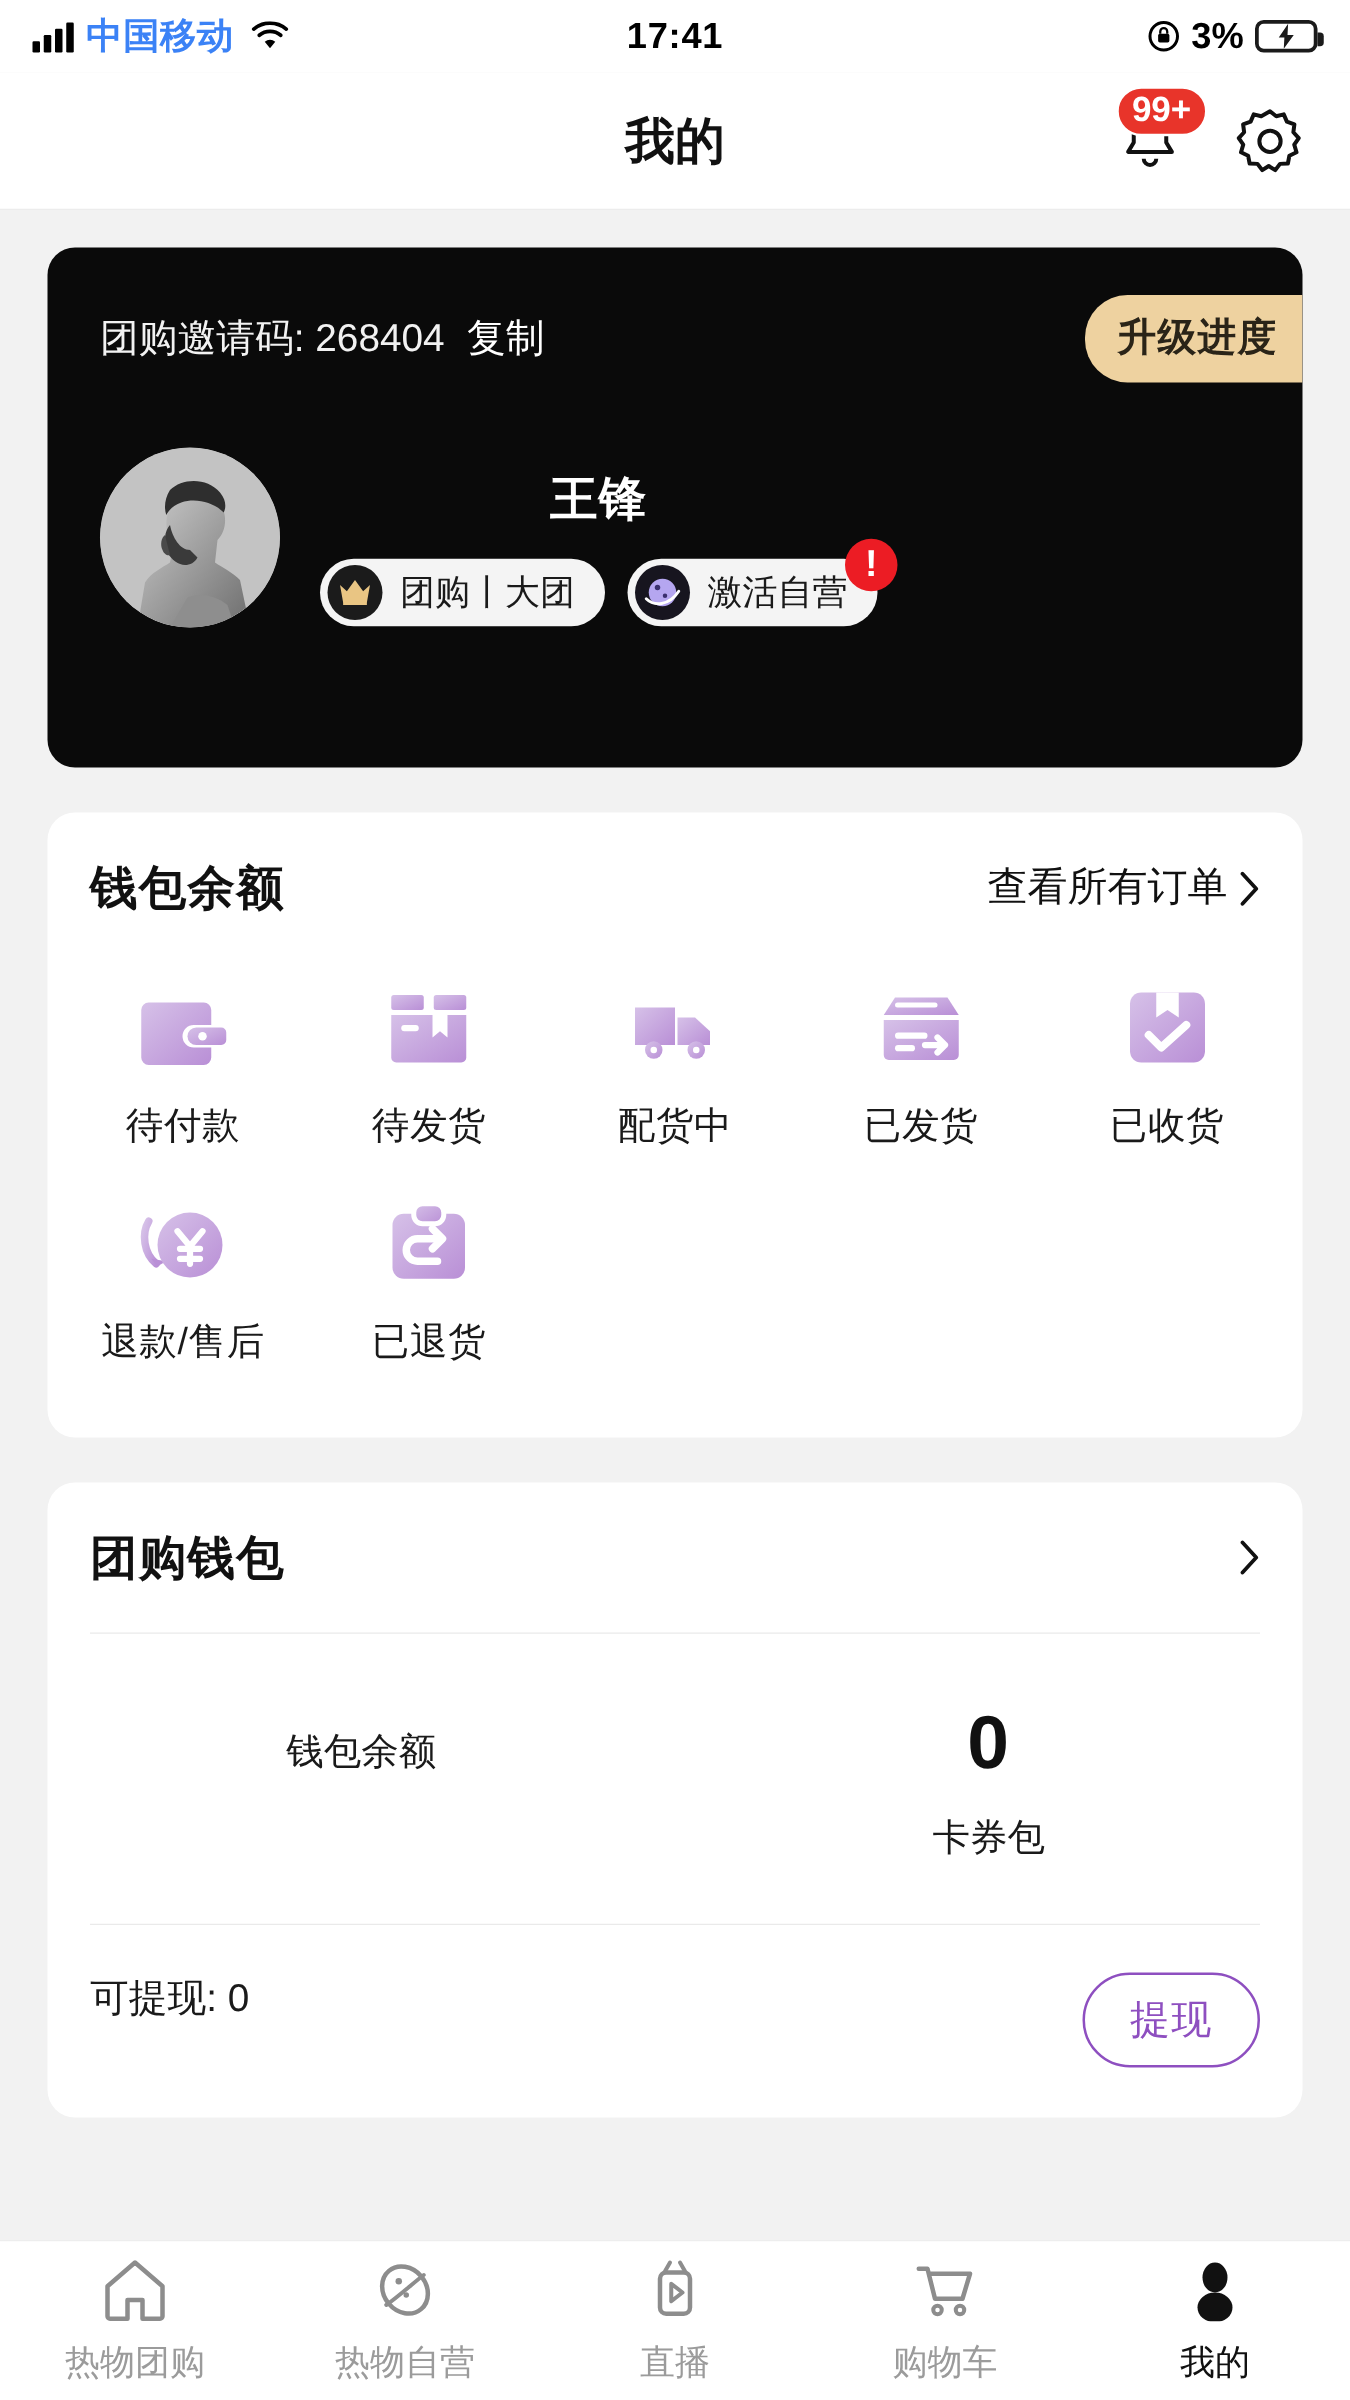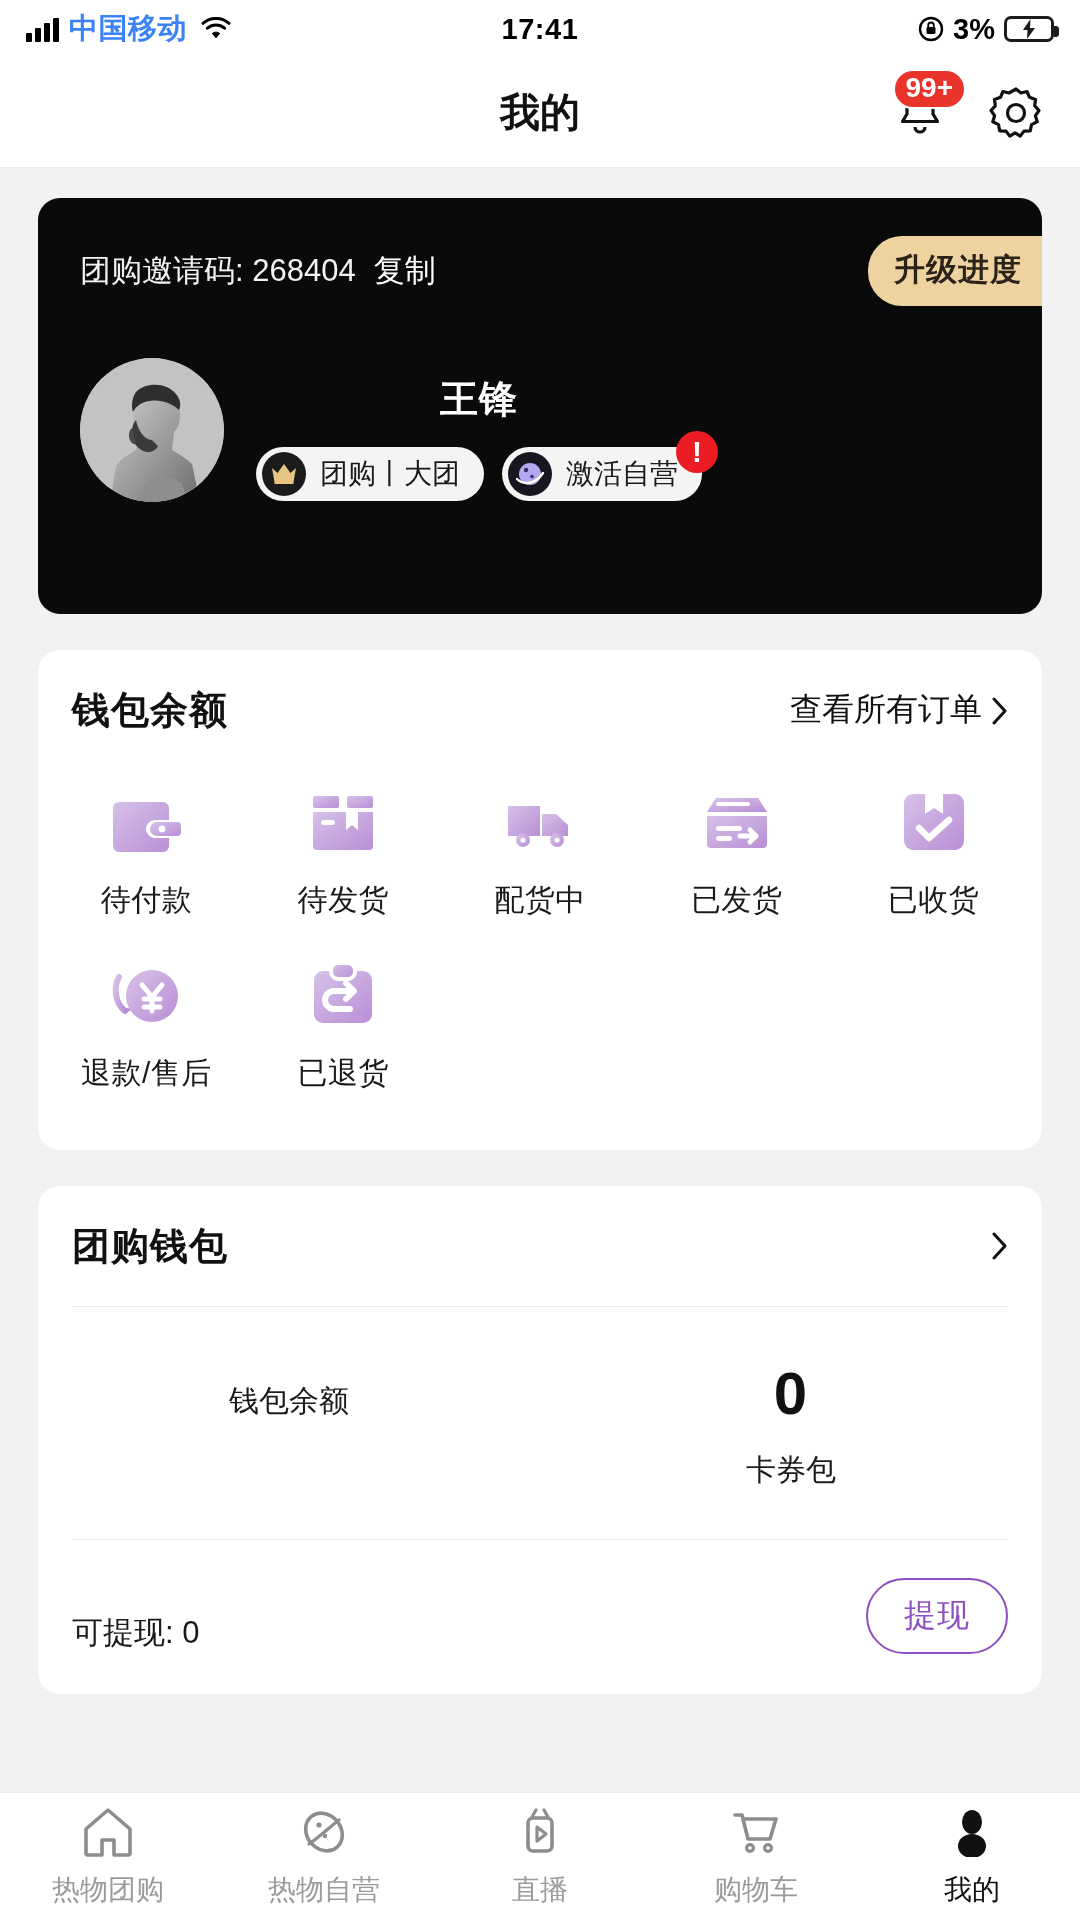--- a/index.html
+++ b/index.html
@@ -113,21 +113,21 @@
   .grid-ico { width:74px; height:74px; margin-bottom:20px; }
   .grid-label { font-size:30px; color:#1a1a1a; letter-spacing:0.5px;text-align:center; }
 
   
   .wallet-divider { height:1px; background:#eaeaea; margin:0 34px; }
   .wallet-stats { display:flex; padding:52px 0 48px; }
   .wstat { flex:1; display:flex; flex-direction:column; align-items:center; }
   .wstat-val { font-size:60px; font-weight:700; color:#111; letter-spacing:1px; }
   .wstat-lab { font-size:30px; color:#1a1a1a; margin-top:22px; }
   .wallet-foot {
-    display:flex; align-items:flex-end; justify-content:space-between;
+    display:flex; align-items:flex-start; justify-content:space-between;
     padding:38px 34px 6px;
   }
   .withdraw-txt { font-size:31px; color:#1a1a1a; }
   .withdraw-btn {
     border:2px solid #8e4fc0; color:#8e4fc0; border-radius:40px;
     font-size:32px; padding:14px 36px; background:#fff; letter-spacing:1px;
   }
 
   
   .tabbar {

